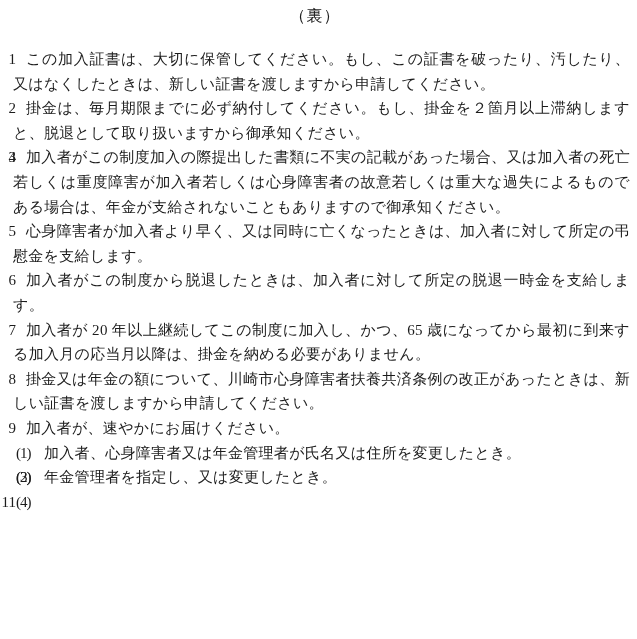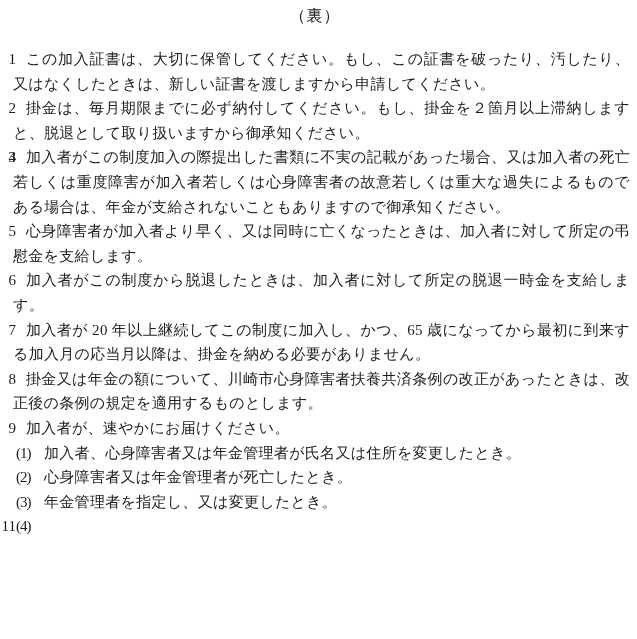--- a/index.html
+++ b/index.html
@@ -83,26 +83,26 @@
   <li class="item"><span class="num">3</span></li>
 
   <li class="item"><span class="num">4</span><span class="txt">加入者がこの制度加入の際提出した書類に不実の記載があった場合、又は加入者の死亡若しくは重度障害が加入者若しくは心身障害者の故意若しくは重大な過失によるものである場合は、年金が支給されないこともありますので御承知ください。</span></li>
 
   <li class="item"><span class="num">5</span><span class="txt">心身障害者が加入者より早く、又は同時に亡くなったときは、加入者に対して所定の弔慰金を支給します。</span></li>
 
   <li class="item"><span class="num">6</span><span class="txt">加入者がこの制度から脱退したときは、加入者に対して所定の脱退一時金を支給します。</span></li>
 
   <li class="item"><span class="num">7</span><span class="txt">加入者が 20 年以上継続してこの制度に加入し、かつ、65 歳になってから最初に到来する加入月の応当月以降は、掛金を納める必要がありません。</span></li>
 
-  <li class="item"><span class="num">8</span><span class="txt">掛金又は年金の額について、川崎市心身障害者扶養共済条例の改正があったときは、改正後の条例の規定を適用するものとします。</span></li>
+  <li class="item"><span class="num">8</span><span class="txt">掛金又は年金の額について、川崎市心身障害者扶養共済条例の改正があったときは、新しい証書を渡しますから申請してください。</span></li>
 
   <li class="item"><span class="num">9</span><span class="txt">加入者が、速やかにお届けください。</span><ol class="subclauses">
   <li class="subitem"><span class="subnum">(1)</span><span class="txt">加入者、心身障害者又は年金管理者が氏名又は住所を変更したとき。</span></li>
 
-  <li class="subitem"><span class="subnum">(2)</span><span class="txt">心身障害者又は年金管理者が死亡したとき。</span></li>
+  <li class="subitem"><span class="subnum">(2)</span></li>
 
   <li class="subitem"><span class="subnum">(3)</span><span class="txt">年金管理者を指定し、又は変更したとき。</span></li>
 
   <li class="subitem"><span class="subnum">(4)</span></li>
 </ol></li>
 
 
   <li class="item">
         <span class="num">11</span>
       </li>

